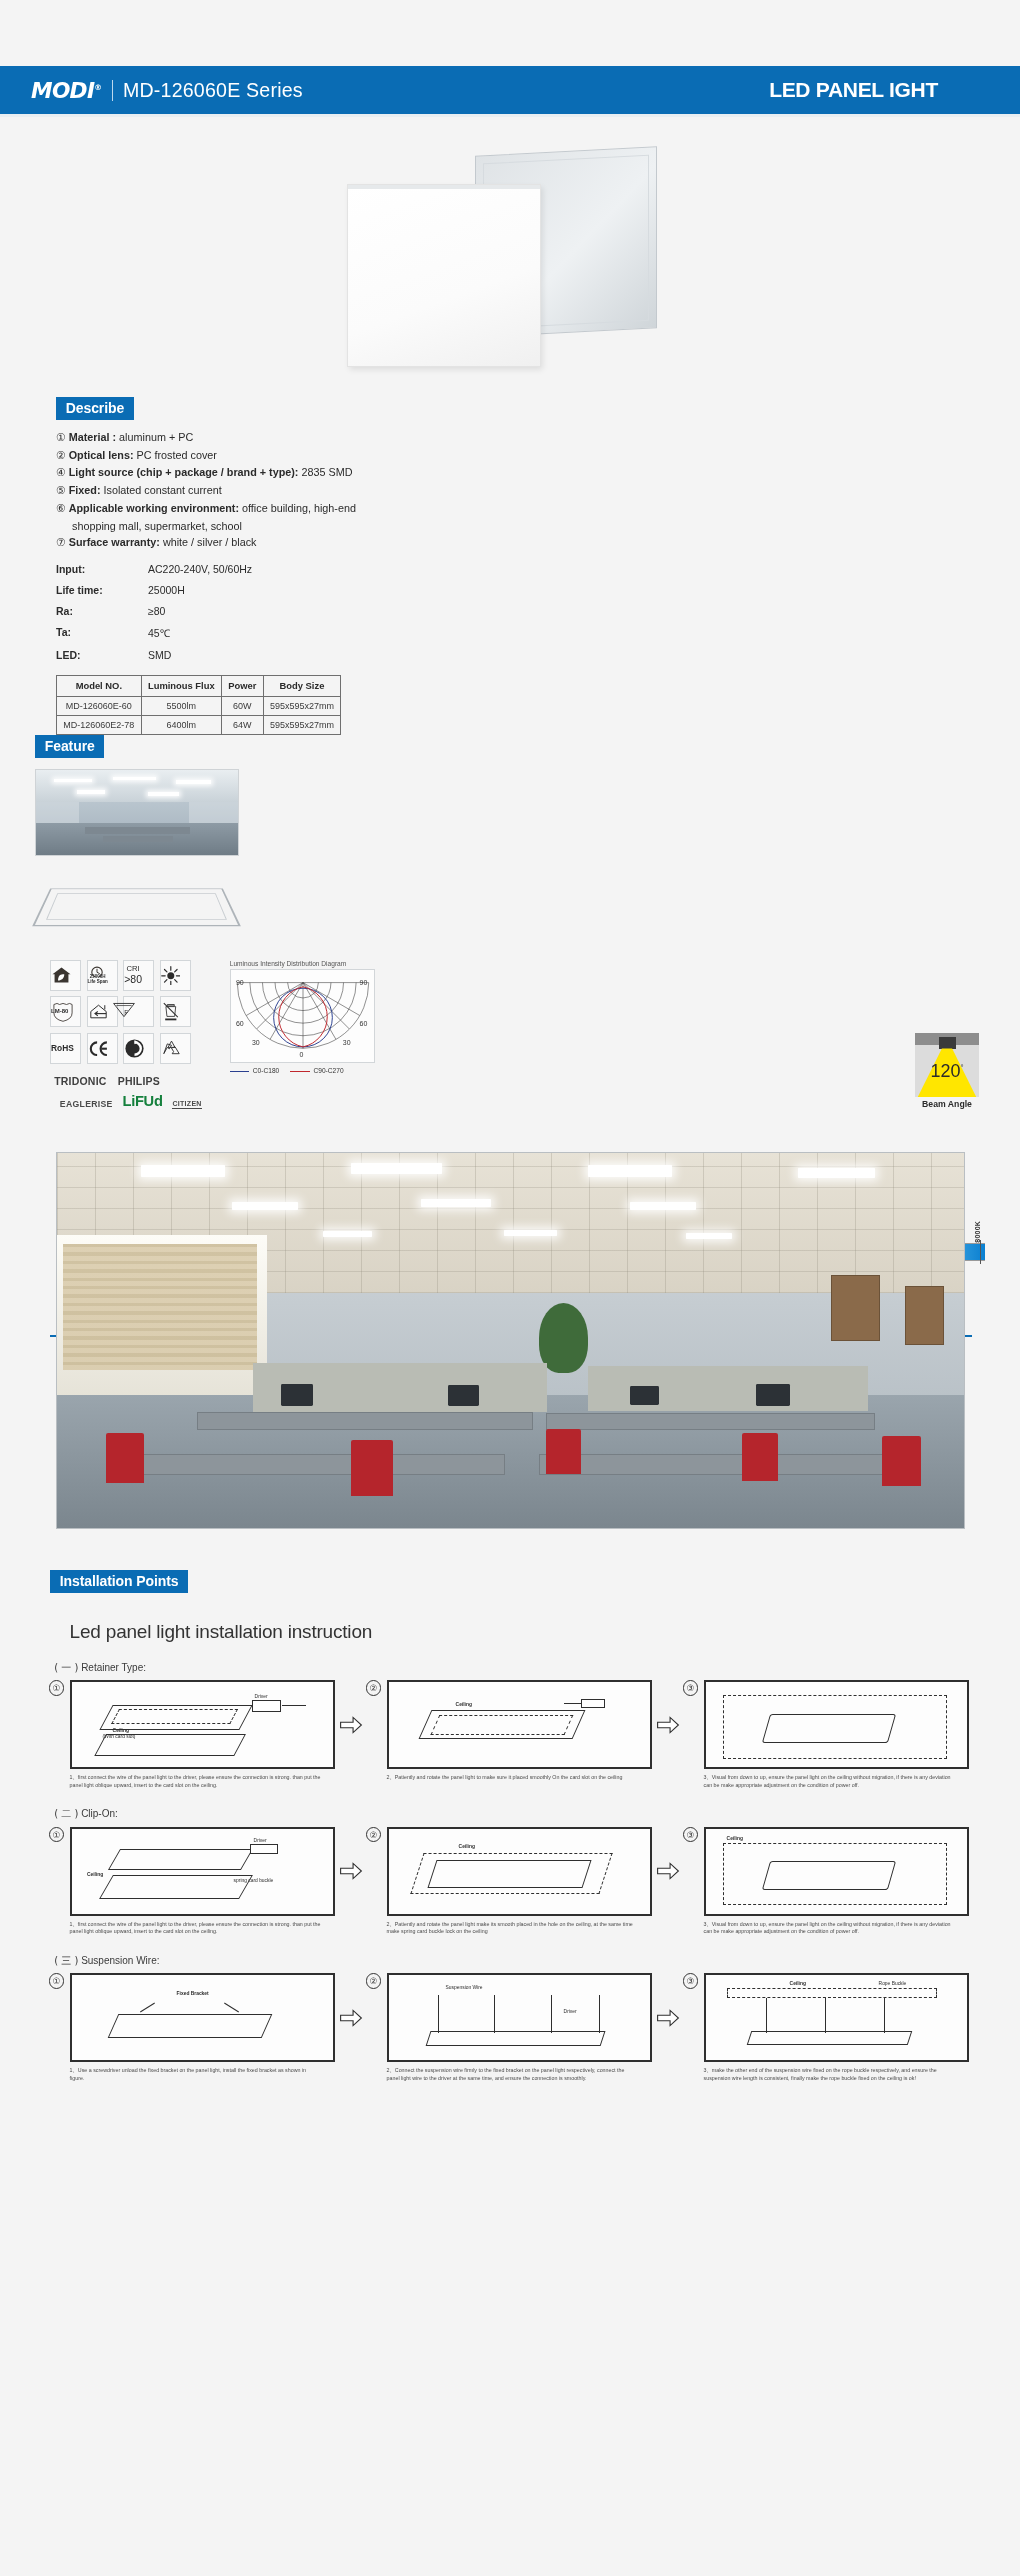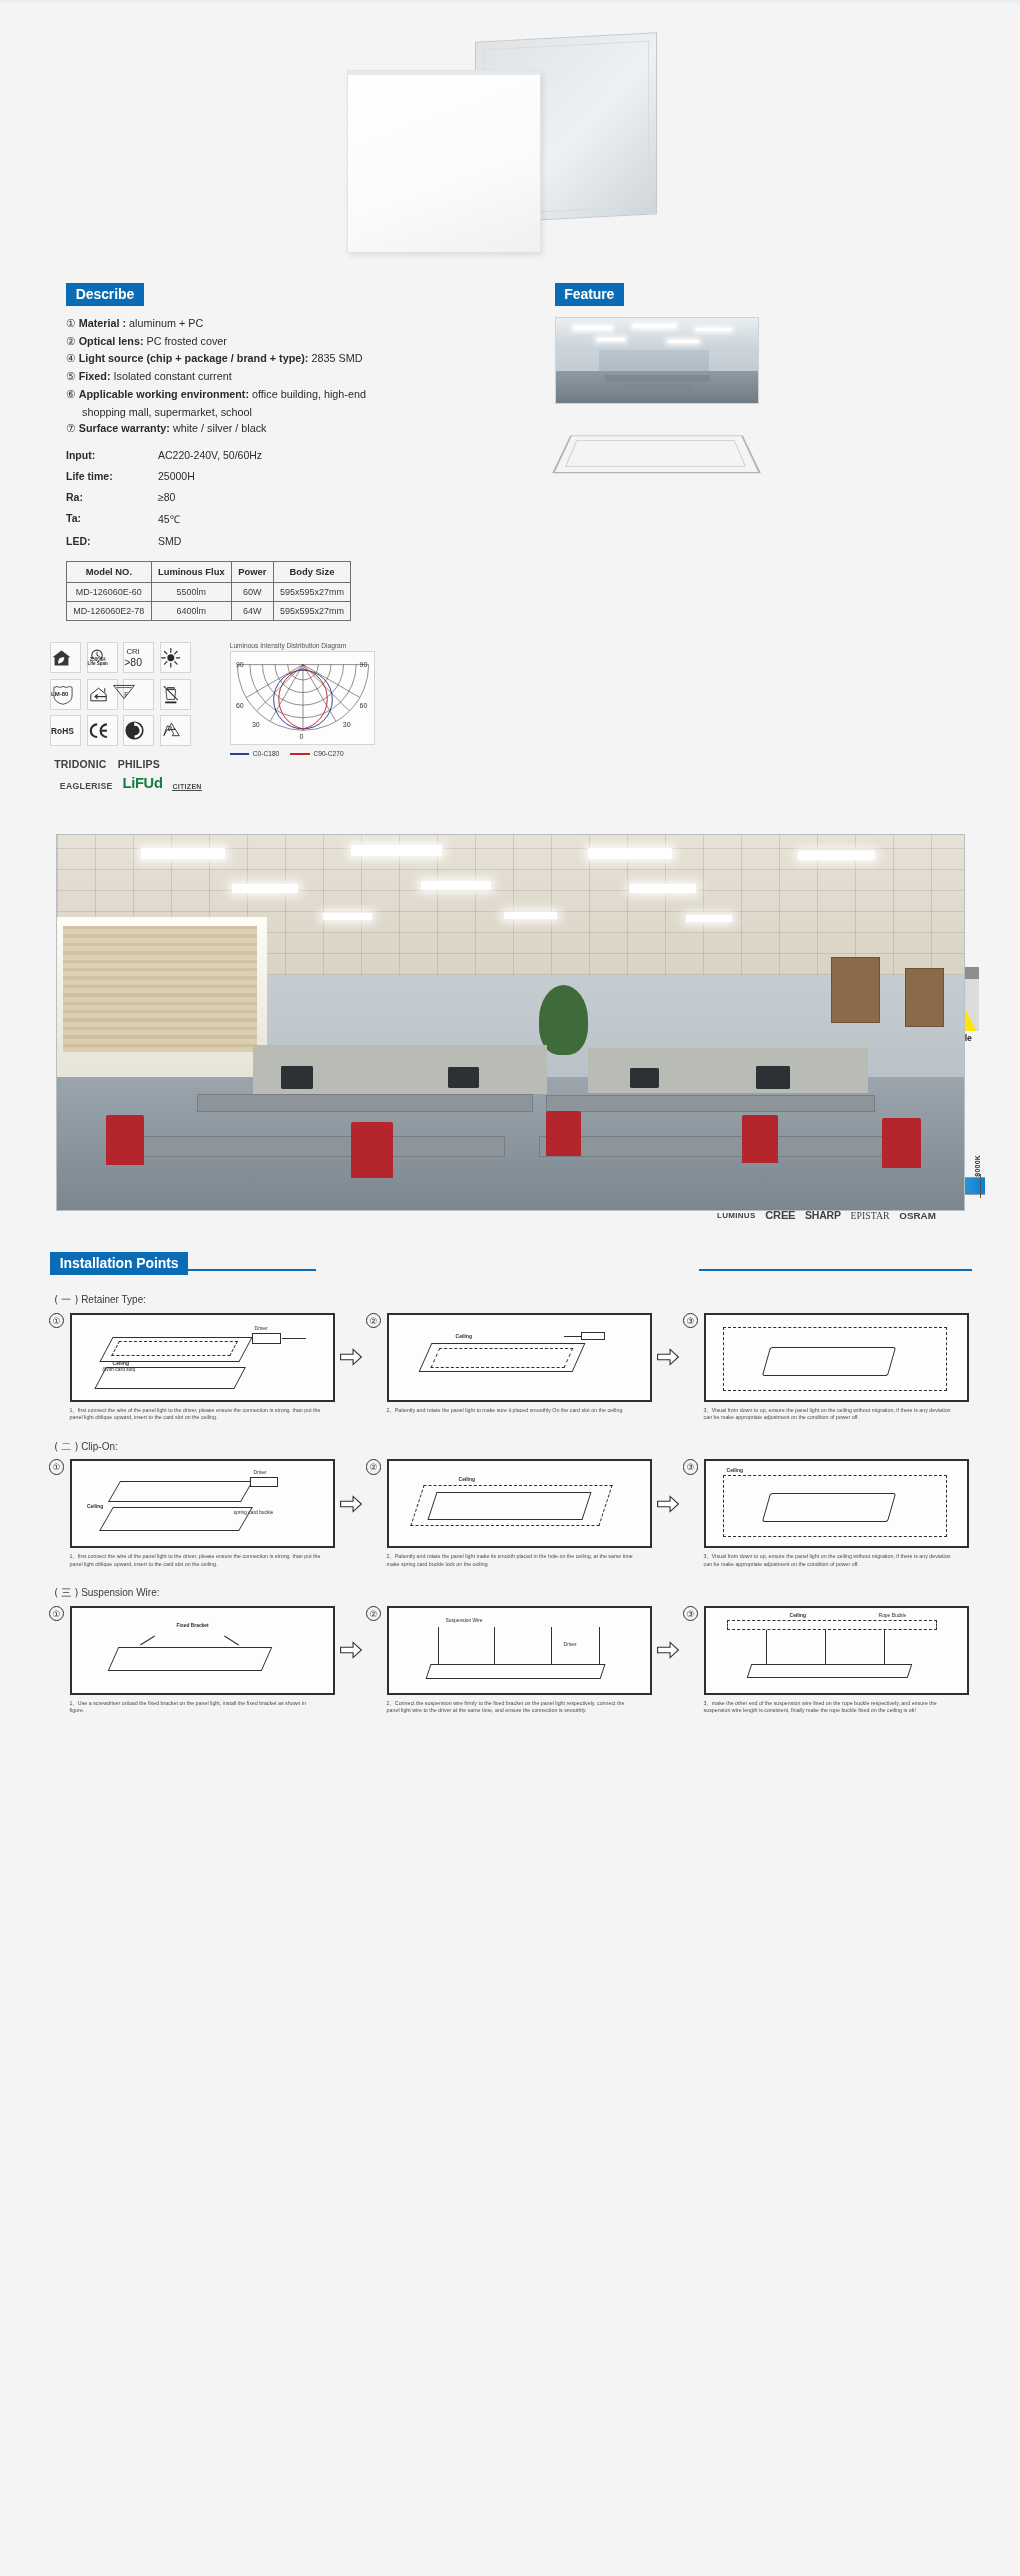--- a/index.html
+++ b/index.html
@@ -84,21 +84,21 @@
     border: 1.4px solid #e3e3e3;
     box-shadow: 2.1px 2.8px 6.3px rgba(0,0,0,.10);
   }
   .panel-front::before {
     content:"";
     position:absolute; left:0; top:0; right:0; height:4.2px;
     background:#e6e9eb;
   }
 
   
-  .spec-wrap { display: flex; padding: 0 0 0 16px; }
+  .spec-wrap { display: flex; padding: 0 0 0 6px; flex-direction: column; }
   .col-left  { width: 517px; padding-left: 50px; }
   .col-right { width: 503px; padding-left: 29px; }
 
   .tag {
     display: inline-block;
     background: #0a6cb4;
     color: #fff;
     font-size: 14px;
     font-weight: 600;
     padding: 2.8px 9.8px 4.2px 9.8px;
@@ -378,20 +378,28 @@
   .dg-driver {
     position:absolute; border:1px solid #2f2f2f; background:#fff;
   }
   .dg-line { position:absolute; background:#2f2f2f; }
 </style>
 </head>
 <body>
 
 <div class="page">
 
+  <div class="header">
+    <div class="logo-mark">
+      <span>MODI</span><span class="logo-reg">®</span>
+    </div>
+    <div class="logo-div"></div>
+    <div class="model-series">MD-126060E Series</div>
+    <div class="header-right">LED PANEL IGHT</div>
+  </div>
   <div class="header-rule"></div>
 
   <div class="hero">
     <div class="panel-back"></div>
     <div class="panel-front"></div>
   </div>
 
   <div class="spec-wrap">
 
     <div class="col-left">
@@ -753,20 +761,21 @@
       <div class="bp-chair" style="left:49px;top:280px;width:38px;height:50px;"></div>
       <div class="bp-chair" style="left:294px;top:287px;width:42px;height:56px;"></div>
       <div class="bp-chair" style="left:489px;top:276px;width:35px;height:45px;"></div>
       <div class="bp-chair" style="left:685px;top:280px;width:36px;height:48px;"></div>
       <div class="bp-chair" style="left:825px;top:283px;width:39px;height:50px;"></div>
     </div>
   </div>
 
   <div class="install-wrap">
     <div class="tag">Installation Points</div>
+    <div class="install-title">Led panel light installation instruction</div>
 
     
     <div class="group-label">
       <span class="cn">( 一 )</span>
       <span>Retainer Type:</span>
     </div>
     <div class="steps-row">
 
       <div class="step">
         <div class="step-num">①</div>

